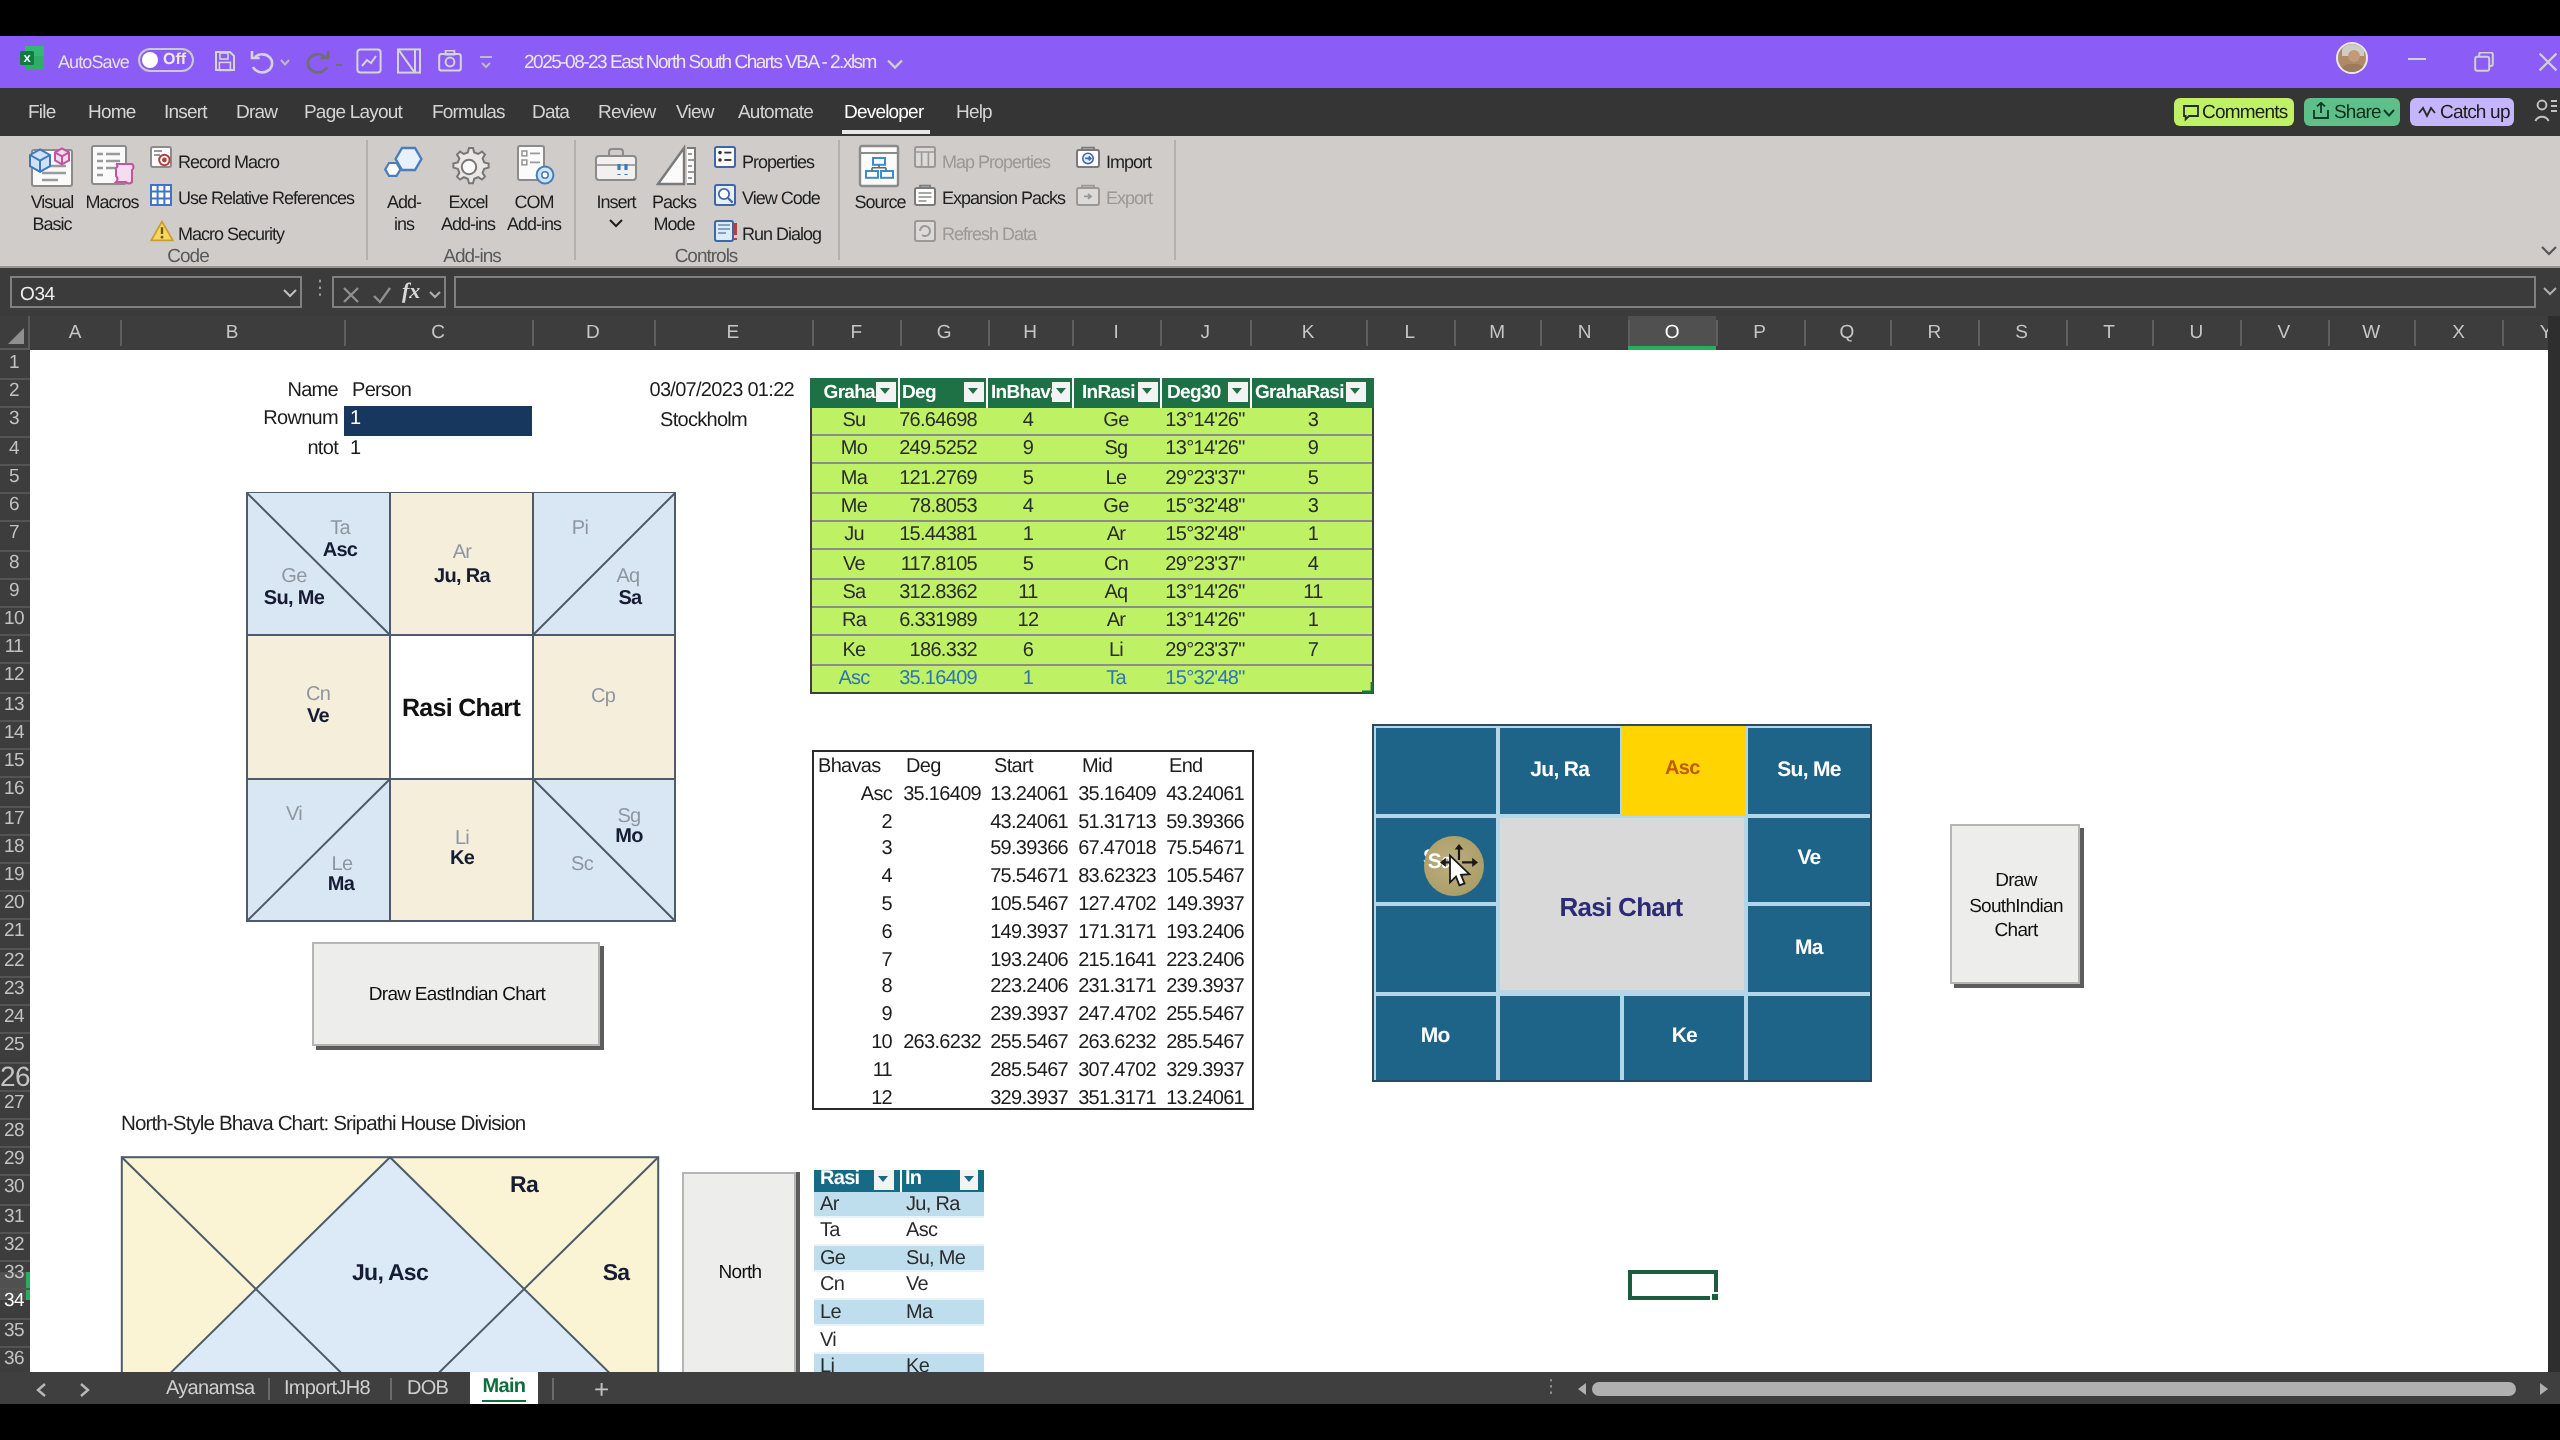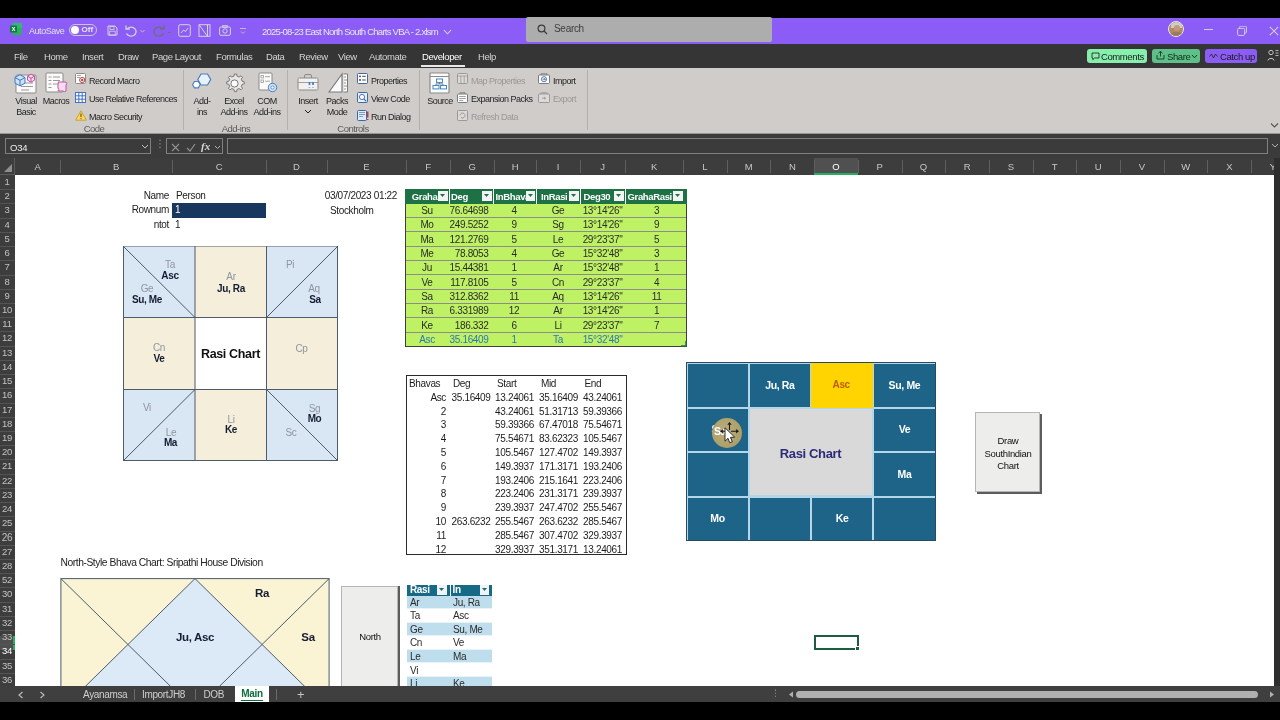--- a/index.html
+++ b/index.html
@@ -65,27 +65,20 @@
   <svg class="abs" style="left:239px;top:9px;" width="8" height="8" viewBox="0 0 8 8">
     <path d="M1 1.5 h6 M2 4.5 l2 2 2-2" fill="none" stroke="#bdbdbd" stroke-width="1"></path>
   </svg>
 
   <div class="txt" style="left:262px;top:8px;font-size:9.5px;letter-spacing:-0.75px;color:#e8e8e8;">2025-08-23 East North South Charts VBA - 2.xlsm</div>
 
   <svg class="abs" style="left:443px;top:11px;" width="9" height="7" viewBox="0 0 9 7">
     <path d="M1 1.2 l3.5 3.6 3.5-3.6" fill="none" stroke="#d0d0d0" stroke-width="1.1"></path>
   </svg>
 
-  <div class="abs" style="left:526px;top:-1.5px;width:246px;height:25px;background:#adadad;border-radius:2px;">
-    <svg class="abs" style="left:11px;top:7px;" width="11" height="11" viewBox="0 0 11 11">
-      <circle cx="4.5" cy="4.5" r="3.4" fill="none" stroke="#3c3c3c" stroke-width="1.2"></circle>
-      <path d="M7 7 l3 3" stroke="#3c3c3c" stroke-width="1.2"></path>
-    </svg>
-    <div class="txt" style="left:28px;top:6px;font-size:10px;letter-spacing:-0.3px;color:#3f3f3f;">Search</div>
-  </div>
 
   <div class="abs" style="left:1168px;top:3px;width:16px;height:16px;border-radius:50%;background:#b08a67;border:1px solid #e8e8e8;overflow:hidden;">
     <div class="abs" style="left:2px;top:0px;width:11px;height:6px;border-radius:50% 50% 0 0;background:#cfccc6;"></div>
     <div class="abs" style="left:4.5px;top:3px;width:6px;height:6px;border-radius:50%;background:#c49a76;"></div>
     <div class="abs" style="left:2px;top:10px;width:11px;height:6px;border-radius:40% 40% 0 0;background:#9c7a5c;"></div>
   </div>
 
   <div class="abs" style="left:1204px;top:11px;width:9px;height:1.2px;background:#d0d0d0;"></div>
 
   <svg class="abs" style="left:1237px;top:8px;" width="10" height="10" viewBox="0 0 10 10">
@@ -118,38 +111,38 @@
 
   <div class="txt" style="left:338px;top:7px;">View</div>
 
   <div class="txt" style="left:369px;top:7px;">Automate</div>
 
   <div class="txt" style="left:422px;top:7px;color:#ffffff;">Developer</div>
   <div class="abs" style="left:421px;top:20.5px;width:44px;height:2px;background:#e8e8e8;"></div>
 
   <div class="txt" style="left:478px;top:7px;">Help</div>
 
-  <div class="abs" style="left:1087px;top:4.5px;width:60px;height:14px;background:#86efac;border-radius:3px;">
+  <div class="abs" style="left:1087px;top:4.5px;width:60px;height:14px;background:#bef264;border-radius:3px;">
     <svg class="abs" style="left:4px;top:3px;" width="9" height="9" viewBox="0 0 9 9">
       <path d="M1 1 h7 v5 h-4.5 l-1.7 1.7 v-1.7 h-0.8 z" fill="none" stroke="#2a2a2a" stroke-width="0.9"></path>
     </svg>
     <div class="txt" style="left:14px;top:2px;font-size:9.5px;letter-spacing:-0.4px;color:#1c1c1c;">Comments</div>
   </div>
 
   <div class="abs" style="left:1152px;top:4.5px;width:48px;height:14px;background:#5ec088;border-radius:3px;">
     <svg class="abs" style="left:4px;top:2.5px;" width="9" height="9" viewBox="0 0 9 9">
       <path d="M1 4 v4 h7 v-4 M4.5 5.5 v-5 M2.5 2.2 L4.5 0.4 l2 1.8" fill="none" stroke="#113b22" stroke-width="0.9"></path>
     </svg>
     <div class="txt" style="left:15px;top:2px;font-size:9.5px;letter-spacing:-0.4px;color:#0d2d18;">Share</div>
     <svg class="abs" style="left:39px;top:5px;" width="7" height="6" viewBox="0 0 7 6">
       <path d="M1 1 l2.5 2.8 L6 1" fill="none" stroke="#113b22" stroke-width="1"></path>
     </svg>
   </div>
 
-  <div class="abs" style="left:1205px;top:4.5px;width:52px;height:14px;background:#8b5cf6;border-radius:3px;">
+  <div class="abs" style="left:1205px;top:4.5px;width:52px;height:14px;background:#c4b5fd;border-radius:3px;">
     <svg class="abs" style="left:4px;top:4px;" width="9" height="7" viewBox="0 0 9 7">
       <path d="M0.5 3.5 l2-2.5 2 4 2-4 2 2.5" fill="none" stroke="#2a2a2a" stroke-width="0.9"></path>
     </svg>
     <div class="txt" style="left:15px;top:2px;font-size:9.5px;letter-spacing:-0.4px;color:#1c1c1c;">Catch up</div>
   </div>
 
   <svg class="abs" style="left:1267px;top:5px;" width="12" height="13" viewBox="0 0 12 13">
     <circle cx="4" cy="3.5" r="2.2" fill="none" stroke="#c2c2c2" stroke-width="1"></circle>
     <path d="M0.7 11.5 a3.6 3.6 0 0 1 6.6 0" fill="none" stroke="#c2c2c2" stroke-width="1"></path>
     <path d="M8.5 1.5 h3 M8.5 4 h3 M8.5 6.5 h3" stroke="#c2c2c2" stroke-width="0.9"></path>
@@ -465,27 +458,27 @@
   <div class="txt" style="left:0;top:284.4px;width:14px;height:14.22px;line-height:14.22px;text-align:center;font-size:9.5px;color:#c2c2c2;">21</div>
   <div class="abs" style="left:0;top:298.6px;width:15px;height:1px;background:#545454;"></div>
   <div class="txt" style="left:0;top:298.6px;width:14px;height:14.22px;line-height:14.22px;text-align:center;font-size:9.5px;color:#c2c2c2;">22</div>
   <div class="abs" style="left:0;top:312.8px;width:15px;height:1px;background:#545454;"></div>
   <div class="txt" style="left:0;top:312.8px;width:14px;height:14.22px;line-height:14.22px;text-align:center;font-size:9.5px;color:#c2c2c2;">23</div>
   <div class="abs" style="left:0;top:327.1px;width:15px;height:1px;background:#545454;"></div>
   <div class="txt" style="left:0;top:327.1px;width:14px;height:14.22px;line-height:14.22px;text-align:center;font-size:9.5px;color:#c2c2c2;">24</div>
   <div class="abs" style="left:0;top:341.3px;width:15px;height:1px;background:#545454;"></div>
   <div class="txt" style="left:0;top:341.3px;width:14px;height:14.22px;line-height:14.22px;text-align:center;font-size:9.5px;color:#c2c2c2;">25</div>
   <div class="abs" style="left:0;top:355.5px;width:15px;height:1px;background:#545454;"></div>
-  <div class="txt" style="left:0;top:355.5px;width:14px;height:14.22px;line-height:14.22px;text-align:center;font-size:10px;color:#c2c2c2;">26</div>
+  <div class="txt" style="left:0;top:355.5px;width:14px;height:14.22px;line-height:14.22px;text-align:center;font-size:14px;color:#c2c2c2;">26</div>
   <div class="abs" style="left:0;top:369.7px;width:15px;height:1px;background:#545454;"></div>
   <div class="txt" style="left:0;top:369.7px;width:14px;height:14.22px;line-height:14.22px;text-align:center;font-size:9.5px;color:#c2c2c2;">27</div>
   <div class="abs" style="left:0;top:383.9px;width:15px;height:1px;background:#545454;"></div>
   <div class="txt" style="left:0;top:383.9px;width:14px;height:14.22px;line-height:14.22px;text-align:center;font-size:9.5px;color:#c2c2c2;">28</div>
   <div class="abs" style="left:0;top:398.2px;width:15px;height:1px;background:#545454;"></div>
-  <div class="txt" style="left:0;top:398.2px;width:14px;height:14.22px;line-height:14.22px;text-align:center;font-size:9.5px;color:#c2c2c2;">52</div>
+  <div class="txt" style="left:0;top:398.2px;width:14px;height:14.22px;line-height:14.22px;text-align:center;font-size:9.5px;color:#c2c2c2;">29</div>
   <div class="abs" style="left:0;top:412.4px;width:15px;height:1px;background:#545454;"></div>
   <div class="txt" style="left:0;top:412.4px;width:14px;height:14.22px;line-height:14.22px;text-align:center;font-size:9.5px;color:#c2c2c2;">30</div>
   <div class="abs" style="left:0;top:426.6px;width:15px;height:1px;background:#545454;"></div>
   <div class="txt" style="left:0;top:426.6px;width:14px;height:14.22px;line-height:14.22px;text-align:center;font-size:9.5px;color:#c2c2c2;">31</div>
   <div class="abs" style="left:0;top:440.8px;width:15px;height:1px;background:#545454;"></div>
   <div class="txt" style="left:0;top:440.8px;width:14px;height:14.22px;line-height:14.22px;text-align:center;font-size:9.5px;color:#c2c2c2;">32</div>
   <div class="abs" style="left:0;top:455.0px;width:15px;height:1px;background:#545454;"></div>
   <div class="txt" style="left:0;top:455.0px;width:14px;height:14.22px;line-height:14.22px;text-align:center;font-size:9.5px;color:#c2c2c2;">33</div>
   <div class="abs" style="left:0;top:469.3px;width:15px;height:1px;background:#545454;"></div>
   <div class="txt" style="left:0;top:469.3px;width:14px;height:14.22px;line-height:14.22px;text-align:center;font-size:9.5px;color:#ffffff;">34</div>
@@ -693,20 +686,23 @@
   <div class="txt" style="left:281.5px;top:342.5px;width:40px;text-align:center;font-size:10px;color:#8f96a1;">Cp</div>
   <div class="txt" style="left:127px;top:402px;width:40px;text-align:center;font-size:10px;color:#8f96a1;">Vi</div>
   <div class="txt" style="left:151px;top:426.5px;width:40px;text-align:center;font-size:10px;color:#8f96a1;">Le</div>
   <div class="txt" style="left:150.5px;top:437px;width:40px;text-align:center;font-weight:bold;color:#161c33;">Ma</div>
   <div class="txt" style="left:211px;top:413.5px;width:40px;text-align:center;font-size:10px;color:#8f96a1;">Li</div>
   <div class="txt" style="left:211px;top:424px;width:40px;text-align:center;font-weight:bold;color:#161c33;">Ke</div>
   <div class="txt" style="left:294.5px;top:402.5px;width:40px;text-align:center;font-size:10px;color:#8f96a1;">Sg</div>
   <div class="txt" style="left:294.5px;top:413px;width:40px;text-align:center;font-weight:bold;color:#161c33;">Mo</div>
   <div class="txt" style="left:271px;top:426.5px;width:40px;text-align:center;font-size:10px;color:#8f96a1;">Sc</div>
 
+  <div class="abs" style="left:155.5px;top:471px;width:144.5px;height:51.5px;background:#ededeb;border:1px solid #b5b5b5;box-shadow:2px 2px 0 #5c5c5c;">
+    <div class="txt" style="left:0;top:20px;width:144px;text-align:center;font-size:9.5px;color:#111;">Draw EastIndian Chart</div>
+  </div>
 
   <div class="abs" id="bhavastbl" style="left:406px;top:375px;width:221px;height:179.5px;border:1.2px solid #2a2a2a;font-size:10px;color:#1c1c1c;">
 
     <div class="abs" style="left:0;top:1.0px;width:219px;height:13.8px;">
       <div class="txt" style="left:2px;top:1px;">Bhavas</div>
       <div class="txt" style="left:46px;top:1px;">Deg</div>
       <div class="txt" style="left:90px;top:1px;">Start</div>
       <div class="txt" style="left:134px;top:1px;">Mid</div>
       <div class="txt" style="left:177.5px;top:1px;">End</div>
     </div>

